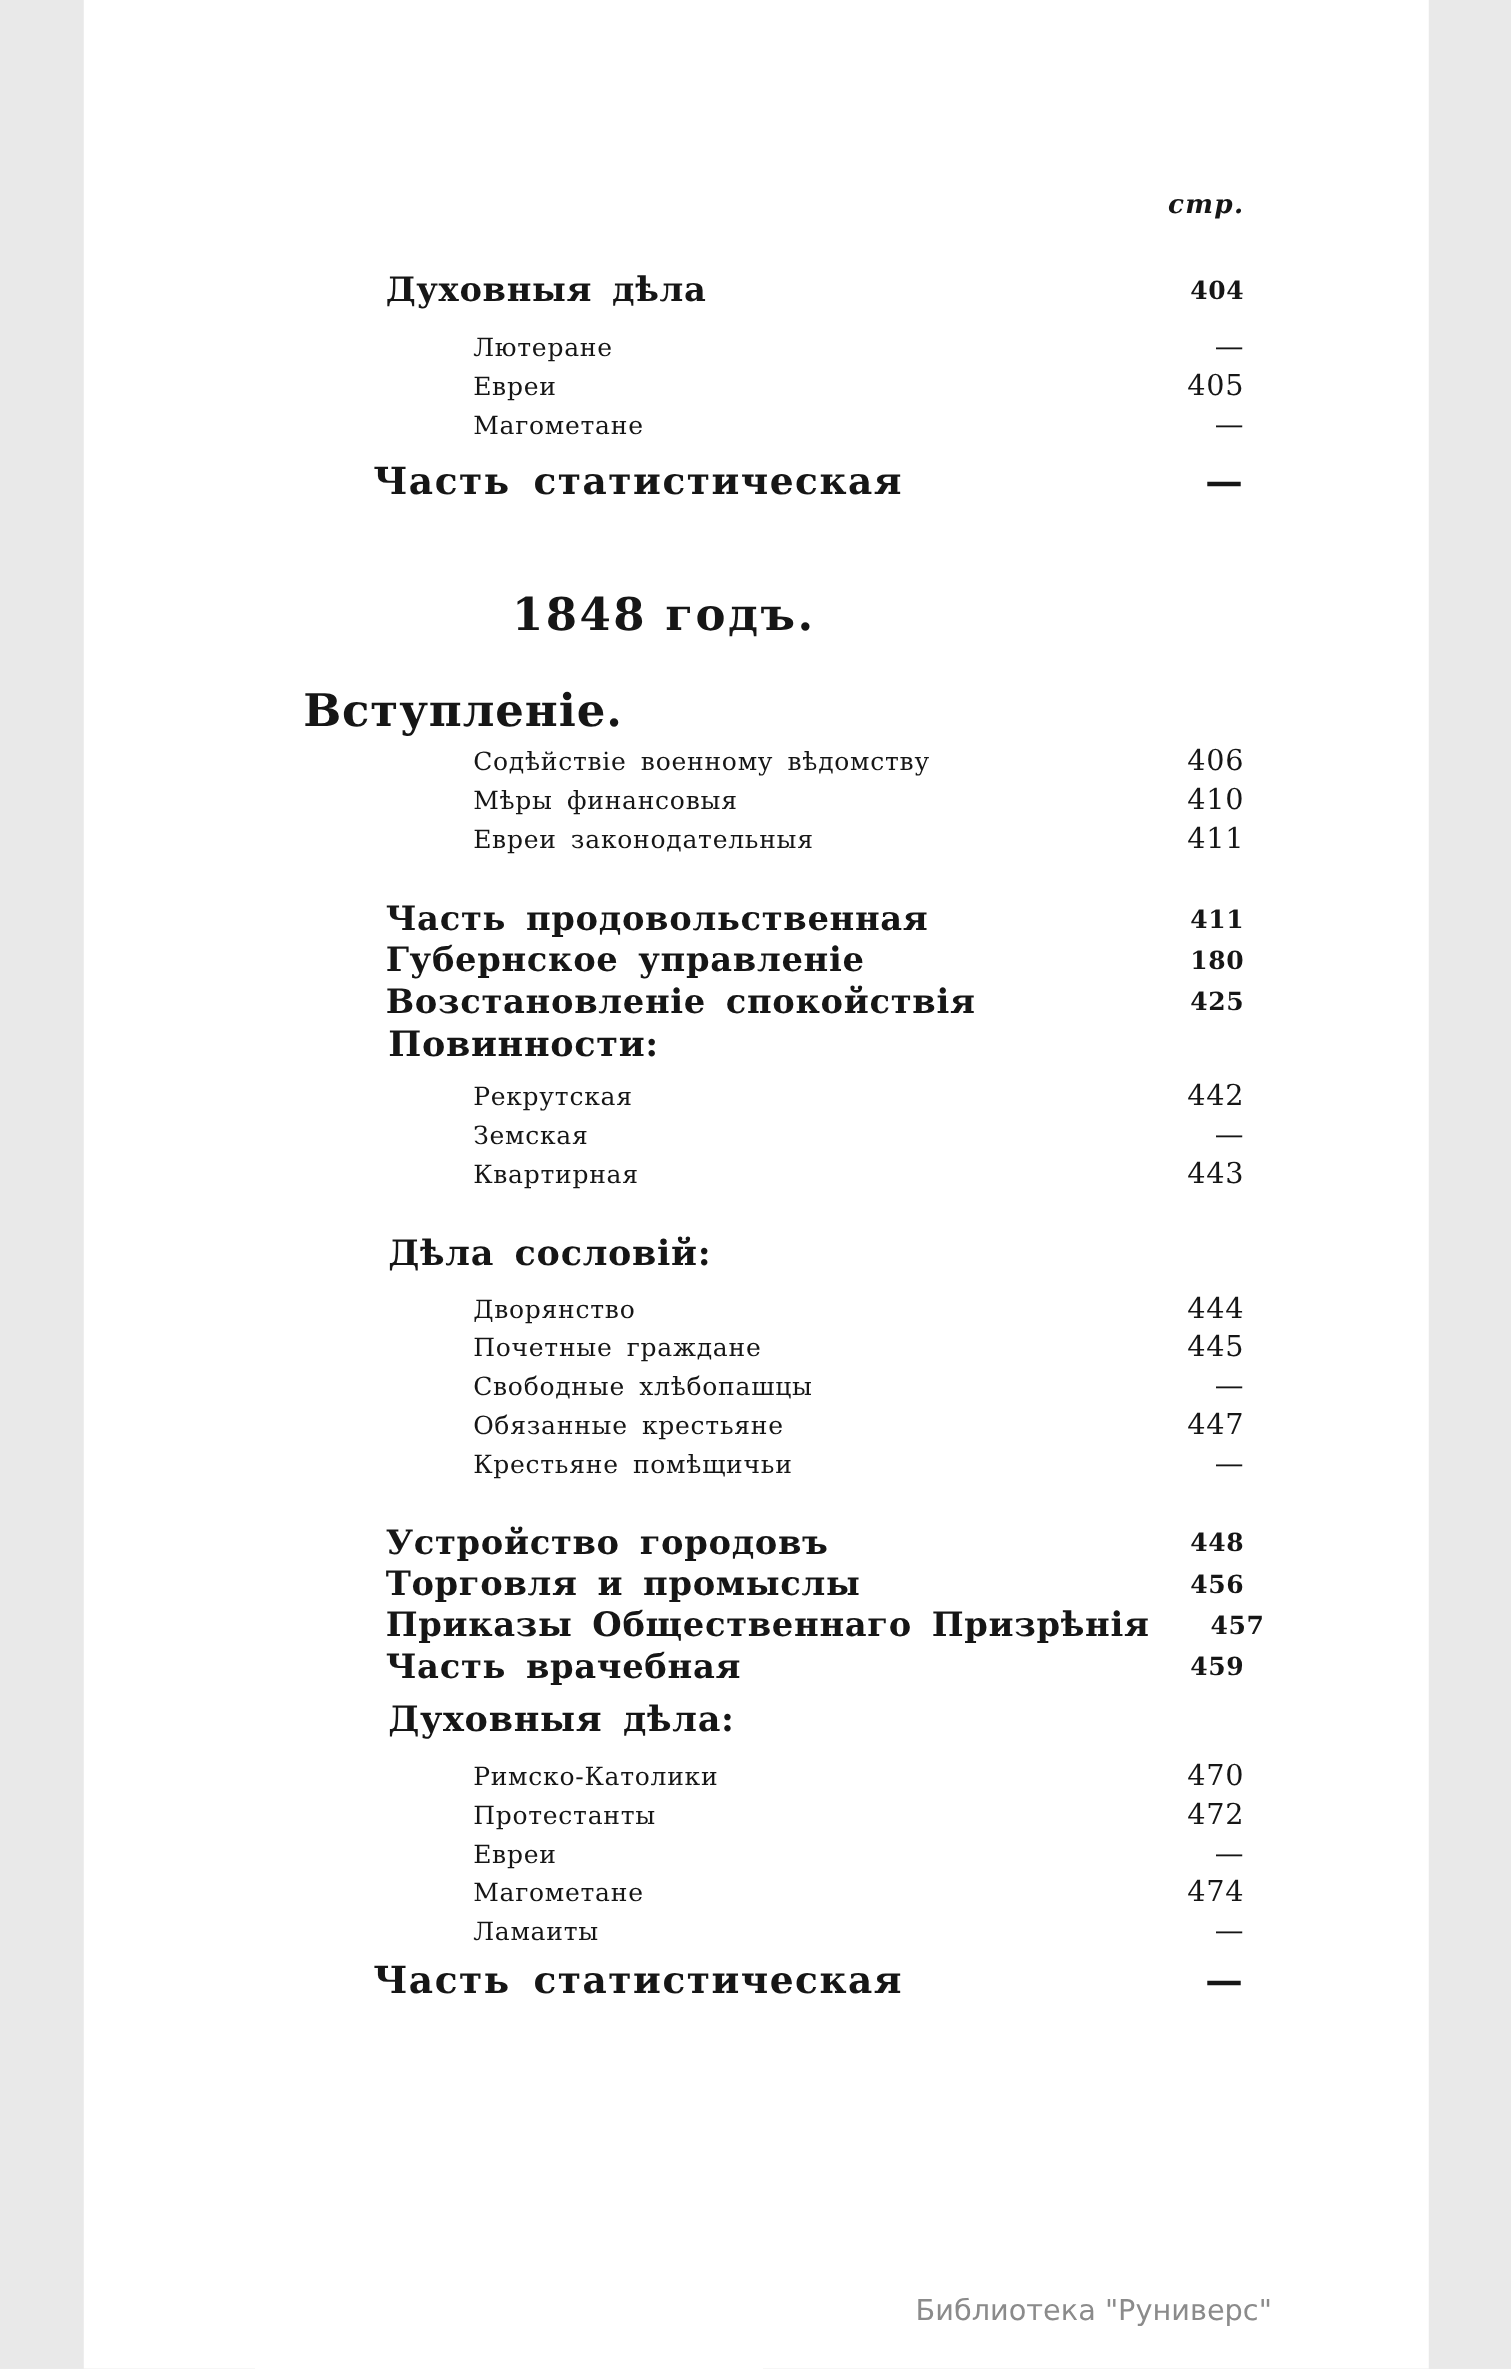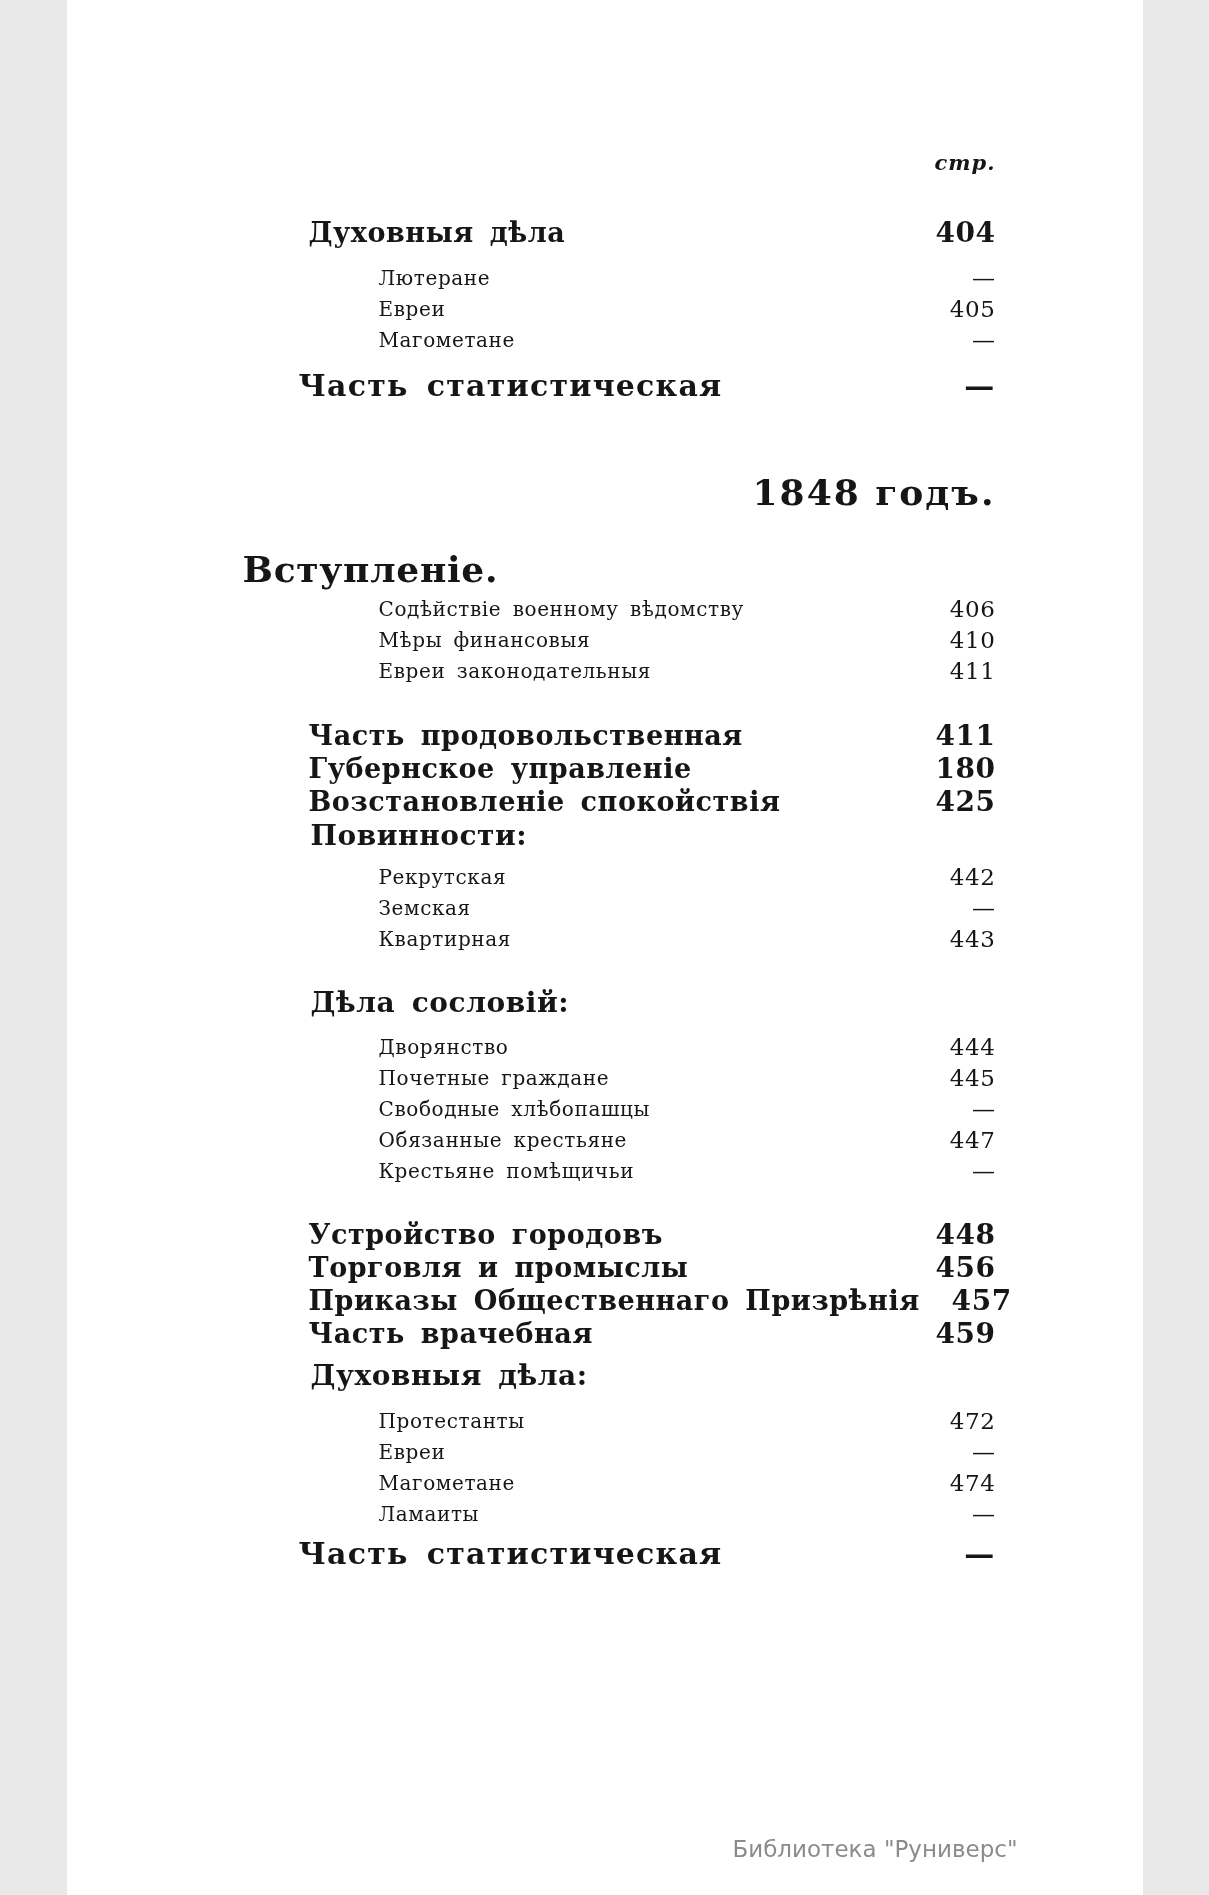--- a/index.html
+++ b/index.html
@@ -30,21 +30,21 @@
   }
   .block { margin: 0; padding-left: 32px; }
   .b0  { margin-top: 40px; }
   .b1  { margin-top: 14px; }
   .b2  { margin-top: 10px; }
   .year-heading {
     margin-top: 64px;
     margin-bottom: 36px;
     height: 44px;
     line-height: 44px;
-    text-align: right;
+    text-align: center;
     font-size: 36px;
     font-weight: 700;
     letter-spacing: 2px;
   }
   .b4  { margin-top: 0; }
   .b5  { margin-top: 6px; }
   .b6  { margin-top: 32px; }
   .b7  { margin-top: 8px; }
   .b8  { margin-top: 30px; }
   .b9  { margin-top: 11px; }
@@ -82,21 +82,21 @@
   .lv-sub .page { font-size: 23px; line-height: 31px; }
 
   .lv-main {
     height: 33px; line-height: 33px;
     font-size: 27px;
     font-weight: 700;
     margin-left: 210px;
     letter-spacing: 0.02em;
   }
   .lv-main .leader { background-size: 35px 7px; background-position: left bottom 9px; }
-  .lv-main .page { font-size: 28px; line-height: 33px; }
+  .lv-main .page { font-size: 20px; line-height: 33px; }
 
   .lv-big {
     height: 40px; line-height: 40px;
     font-size: 30px;
     font-weight: 700;
     margin-left: 200px;
     letter-spacing: 0.04em;
   }
   .lv-big .leader { background-size: 38px 7px; background-position: left bottom 11px; }
   .lv-big .page { font-size: 30px; line-height: 40px; font-weight: 700; }
@@ -281,20 +281,25 @@
   </div>
         </div>
         <div class="block b11">
           <div class="row lv-heading1">
     <span class="label">Духовныя дѣла:</span>
 
   </div>
         </div>
         <div class="block b12">
           <div class="row lv-sub">
+    <span class="label">Римско-Католики</span>
+    <span class="leader"></span>
+    <span class="page">470</span>
+  </div>
+          <div class="row lv-sub">
     <span class="label">Протестанты</span>
     <span class="leader"></span>
     <span class="page">472</span>
   </div>
           <div class="row lv-sub">
     <span class="label">Евреи</span>
     <span class="leader"></span>
     <span class="page">—</span>
   </div>
           <div class="row lv-sub">

